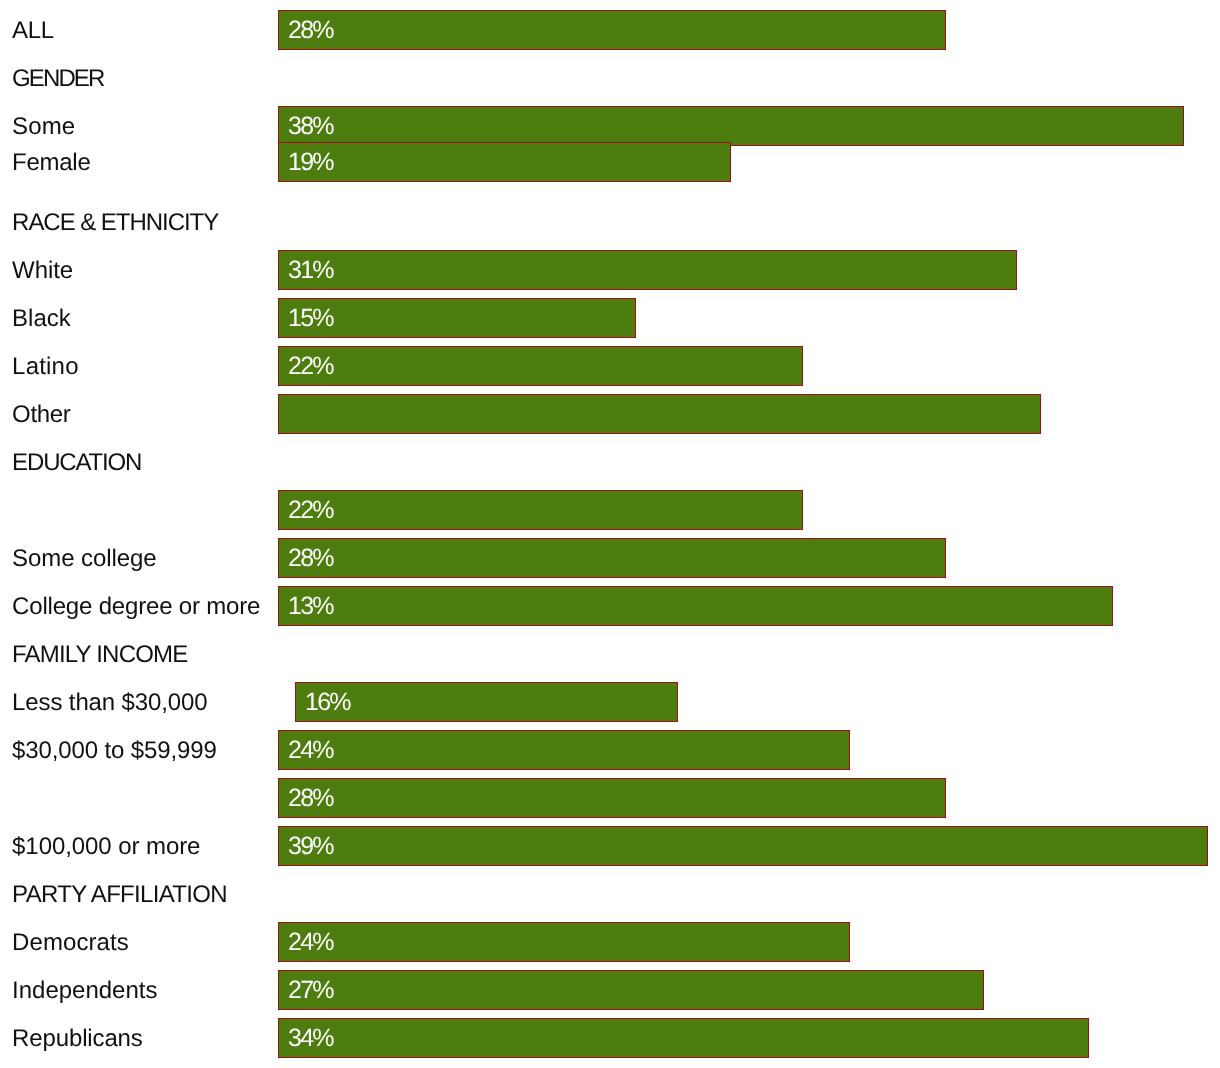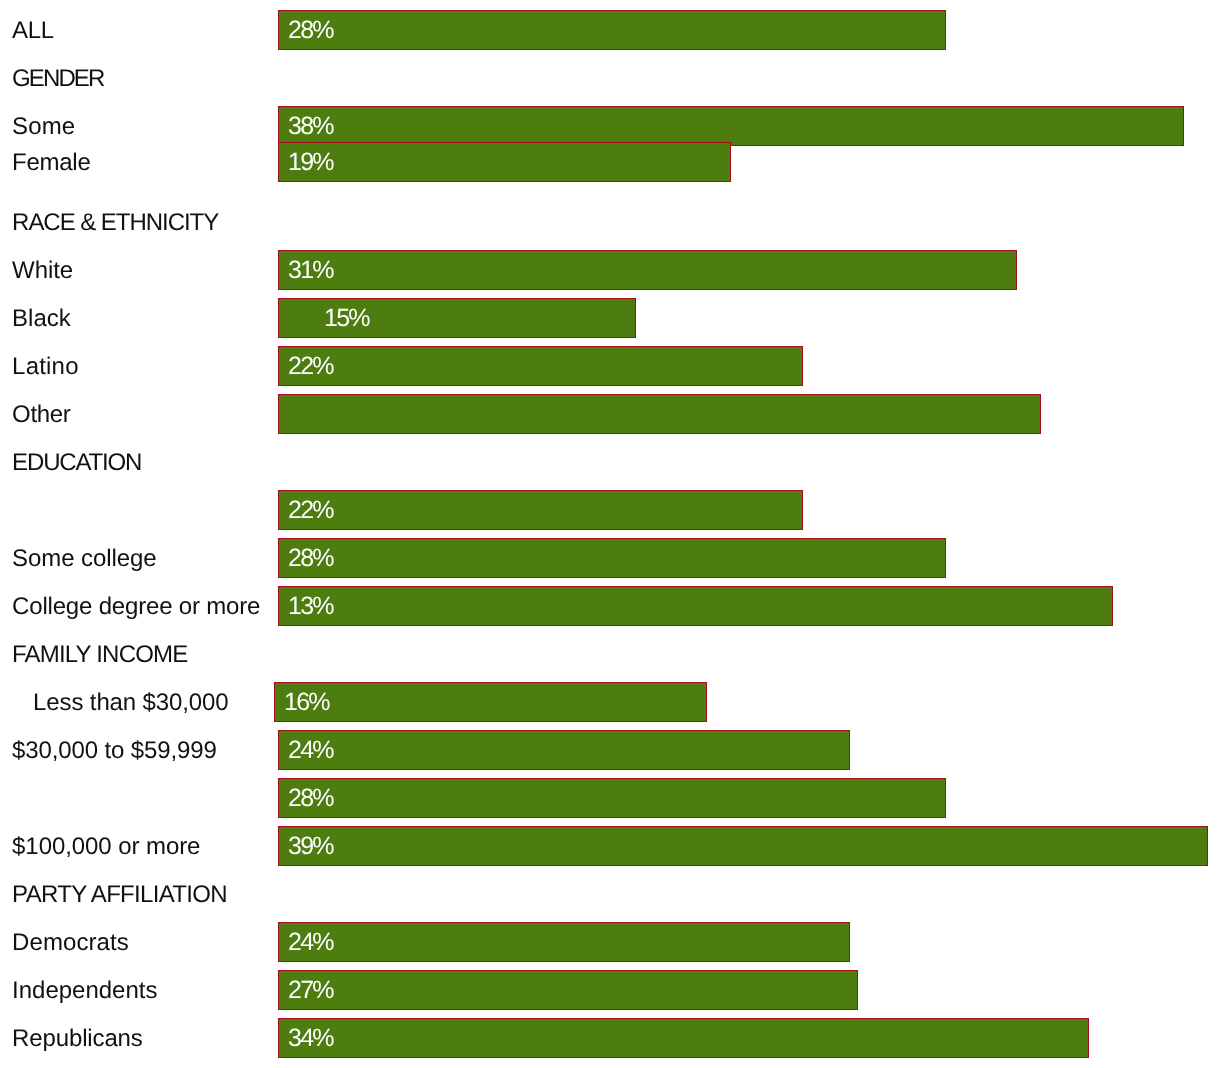--- a/index.html
+++ b/index.html
@@ -47,21 +47,21 @@
   </div>
   <div class="row" style="top:240px">
     <div class="cat-label" style="letter-spacing: -0.0919px;">White</div>
     <div class="bar" style="width: 739.35px; left: 278px;">
       <span class="bar-value" style="letter-spacing: -1.829px;">31%</span>
     </div>
   </div>
   <div class="row" style="top:288px">
     <div class="cat-label" style="letter-spacing: -0.0175px; text-align: center;">Black</div>
     <div class="bar" style="width: 357.75px; left: 278px;">
-      <span class="bar-value" style="letter-spacing: -1.829px; margin-left: 36px;">15%</span>
+      <span class="bar-value" style="letter-spacing: -1.829px;">15%</span>
     </div>
   </div>
   <div class="row" style="top:336px">
     <div class="cat-label" style="letter-spacing: 0.2016px;">Latino</div>
     <div class="bar" style="width: 524.7px; left: 278px;">
       <span class="bar-value" style="letter-spacing: -1.829px;">22%</span>
     </div>
   </div>
   <div class="row" style="top:384px">
     <div class="cat-label" style="letter-spacing: -0.3263px;">Other</div>
@@ -86,22 +86,22 @@
   <div class="row" style="top:576px">
     <div class="cat-label" style="letter-spacing: -0.1837px;">College degree or more</div>
     <div class="bar" style="width: 834.75px; left: 278px;">
       <span class="bar-value" style="letter-spacing: -1.829px;">13%</span>
     </div>
   </div>
   <div class="row" style="top:624px">
     <div class="cat-label group" style="letter-spacing: -0.8087px;">FAMILY INCOME</div>
   </div>
   <div class="row" style="top:672px">
-    <div class="cat-label" style="letter-spacing: -0.1235px; margin-left: 21px;">Less than $30,000</div>
-    <div class="bar" style="width: 433px; left: 274px;">
+    <div class="cat-label" style="letter-spacing: -0.1235px;">Less than $30,000</div>
+    <div class="bar" style="width: 383px; left: 295px;">
       <span class="bar-value" style="letter-spacing: -1.829px;">16%</span>
     </div>
   </div>
   <div class="row" style="top:720px">
     <div class="cat-label" style="letter-spacing: -0.1311px;">$30,000 to $59,999</div>
     <div class="bar" style="width: 572.4px; left: 278px;">
       <span class="bar-value" style="letter-spacing: -1.829px;">24%</span>
     </div>
   </div>
   <div class="row" style="top:768px">
@@ -119,21 +119,21 @@
     <div class="cat-label group" style="letter-spacing: -0.6695px;">PARTY AFFILIATION</div>
   </div>
   <div class="row" style="top:912px">
     <div class="cat-label" style="letter-spacing: 0.0743px;">Democrats</div>
     <div class="bar" style="width: 572.4px; left: 278px;">
       <span class="bar-value" style="letter-spacing: -1.829px;">24%</span>
     </div>
   </div>
   <div class="row" style="top:960px">
     <div class="cat-label" style="letter-spacing: -0.0141px;">Independents</div>
-    <div class="bar" style="width: 580px; left: 278px;">
+    <div class="bar" style="width: 706px; left: 278px;">
       <span class="bar-value" style="letter-spacing: -1.829px;">27%</span>
     </div>
   </div>
   <div class="row" style="top:1008px">
     <div class="cat-label" style="letter-spacing: -0.1358px;">Republicans</div>
     <div class="bar" style="width: 810.9px; left: 278px;">
       <span class="bar-value" style="letter-spacing: -1.829px;">34%</span>
     </div>
   </div>
 </div>

